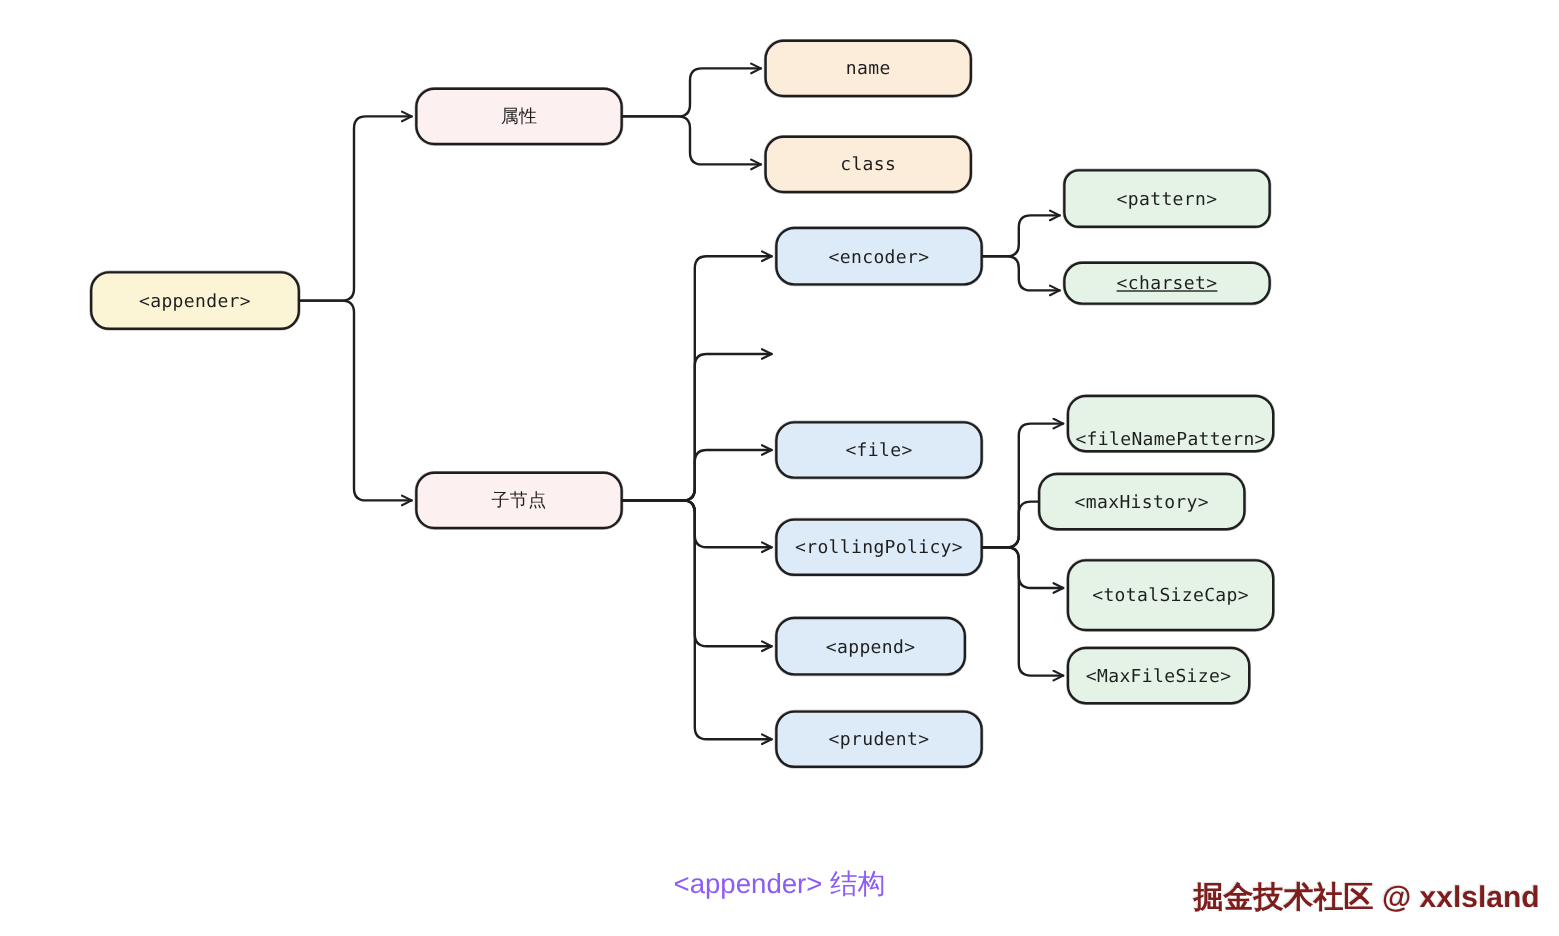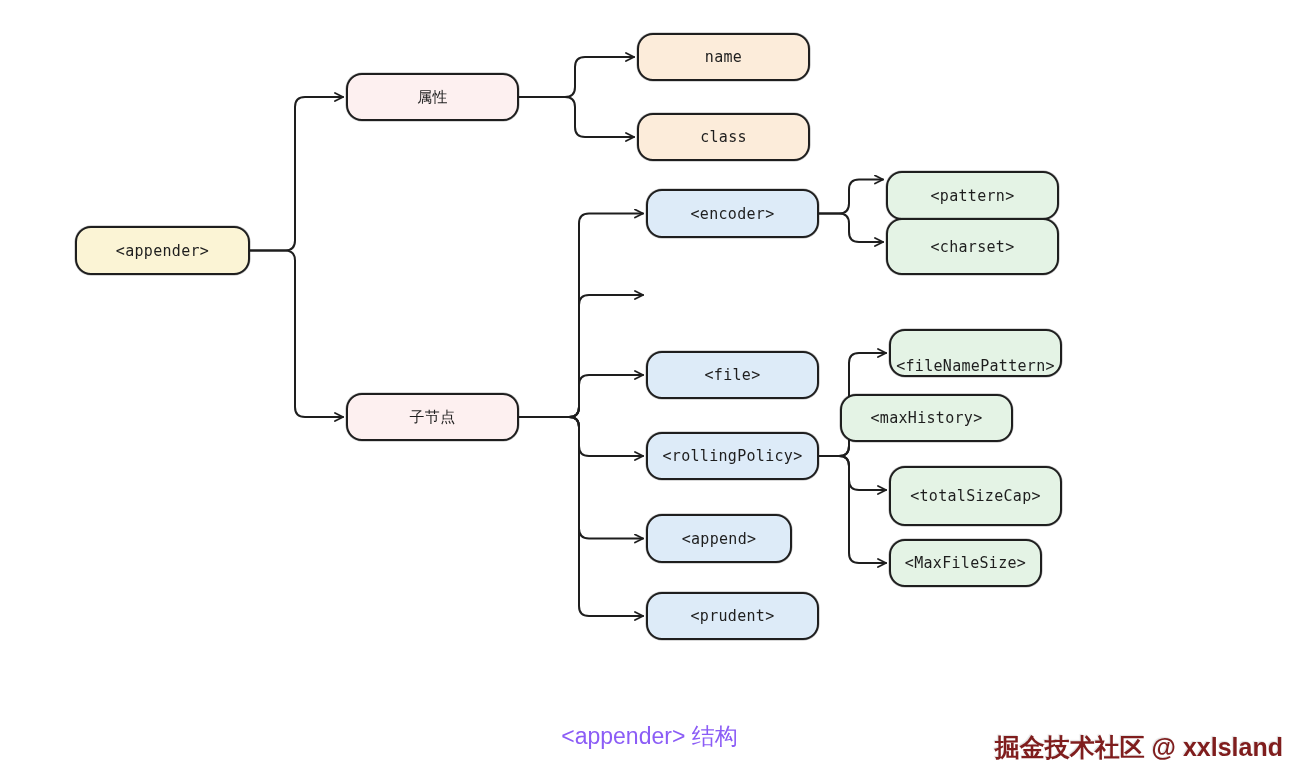--- a/index.html
+++ b/index.html
@@ -108,36 +108,36 @@
     </div>
     <div class="node" style="left: 646px; top: 189px; width: 173px; height: 49px; background: rgb(221, 235, 248);">
       <span class="node-label">&lt;encoder&gt;</span>
     </div>
     <div class="node" style="left: 646px; top: 351px; width: 173px; height: 48px; background: rgb(221, 235, 248);">
       <span class="node-label">&lt;file&gt;</span>
     </div>
     <div class="node" style="left: 646px; top: 432px; width: 173px; height: 48px; background: rgb(221, 235, 248);">
       <span class="node-label">&lt;rollingPolicy&gt;</span>
     </div>
-    <div class="node" style="left: 646px; top: 514px; width: 146px; height: 49px; background: rgb(221, 235, 248);">
+    <div class="node" style="left: 646px; top: 514px; width: 159px; height: 49px; background: rgb(221, 235, 248);">
       <span class="node-label">&lt;append&gt;</span>
     </div>
     <div class="node" style="left: 646px; top: 592px; width: 173px; height: 48px; background: rgb(221, 235, 248);">
       <span class="node-label">&lt;prudent&gt;</span>
     </div>
-    <div class="node" style="left: 886px; top: 171px; width: 173px; height: 49px; background: rgb(228, 243, 229);">
+    <div class="node" style="left: 886px; top: 141px; width: 173px; height: 49px; background: rgb(228, 243, 229); border-radius: 13px;">
       <span class="node-label">&lt;pattern&gt;</span>
     </div>
-    <div class="node" style="left: 886px; top: 218px; width: 173px; height: 57px; background: rgb(228, 243, 229);">
+    <div class="node" style="left: 886px; top: 218px; width: 173px; height: 36px; background: rgb(228, 243, 229); text-decoration: underline;">
       <span class="node-label">&lt;charset&gt;</span>
     </div>
     <div class="node" style="left: 889px; top: 329px; width: 173px; height: 48px; background: rgb(228, 243, 229); align-items: flex-end;">
       <span class="node-label">&lt;fileNamePattern&gt;</span>
     </div>
-    <div class="node" style="left: 840px; top: 394px; width: 173px; height: 48px; background: rgb(228, 243, 229);">
+    <div class="node" style="left: 865px; top: 394px; width: 173px; height: 48px; background: rgb(228, 243, 229);">
       <span class="node-label">&lt;maxHistory&gt;</span>
     </div>
     <div class="node" style="left: 889px; top: 466px; width: 173px; height: 60px; background: rgb(228, 243, 229);">
       <span class="node-label">&lt;totalSizeCap&gt;</span>
     </div>
     <div class="node" style="left: 889px; top: 539px; width: 153px; height: 48px; background: rgb(228, 243, 229);">
       <span class="node-label">&lt;MaxFileSize&gt;</span>
     </div>
   </div>
 

